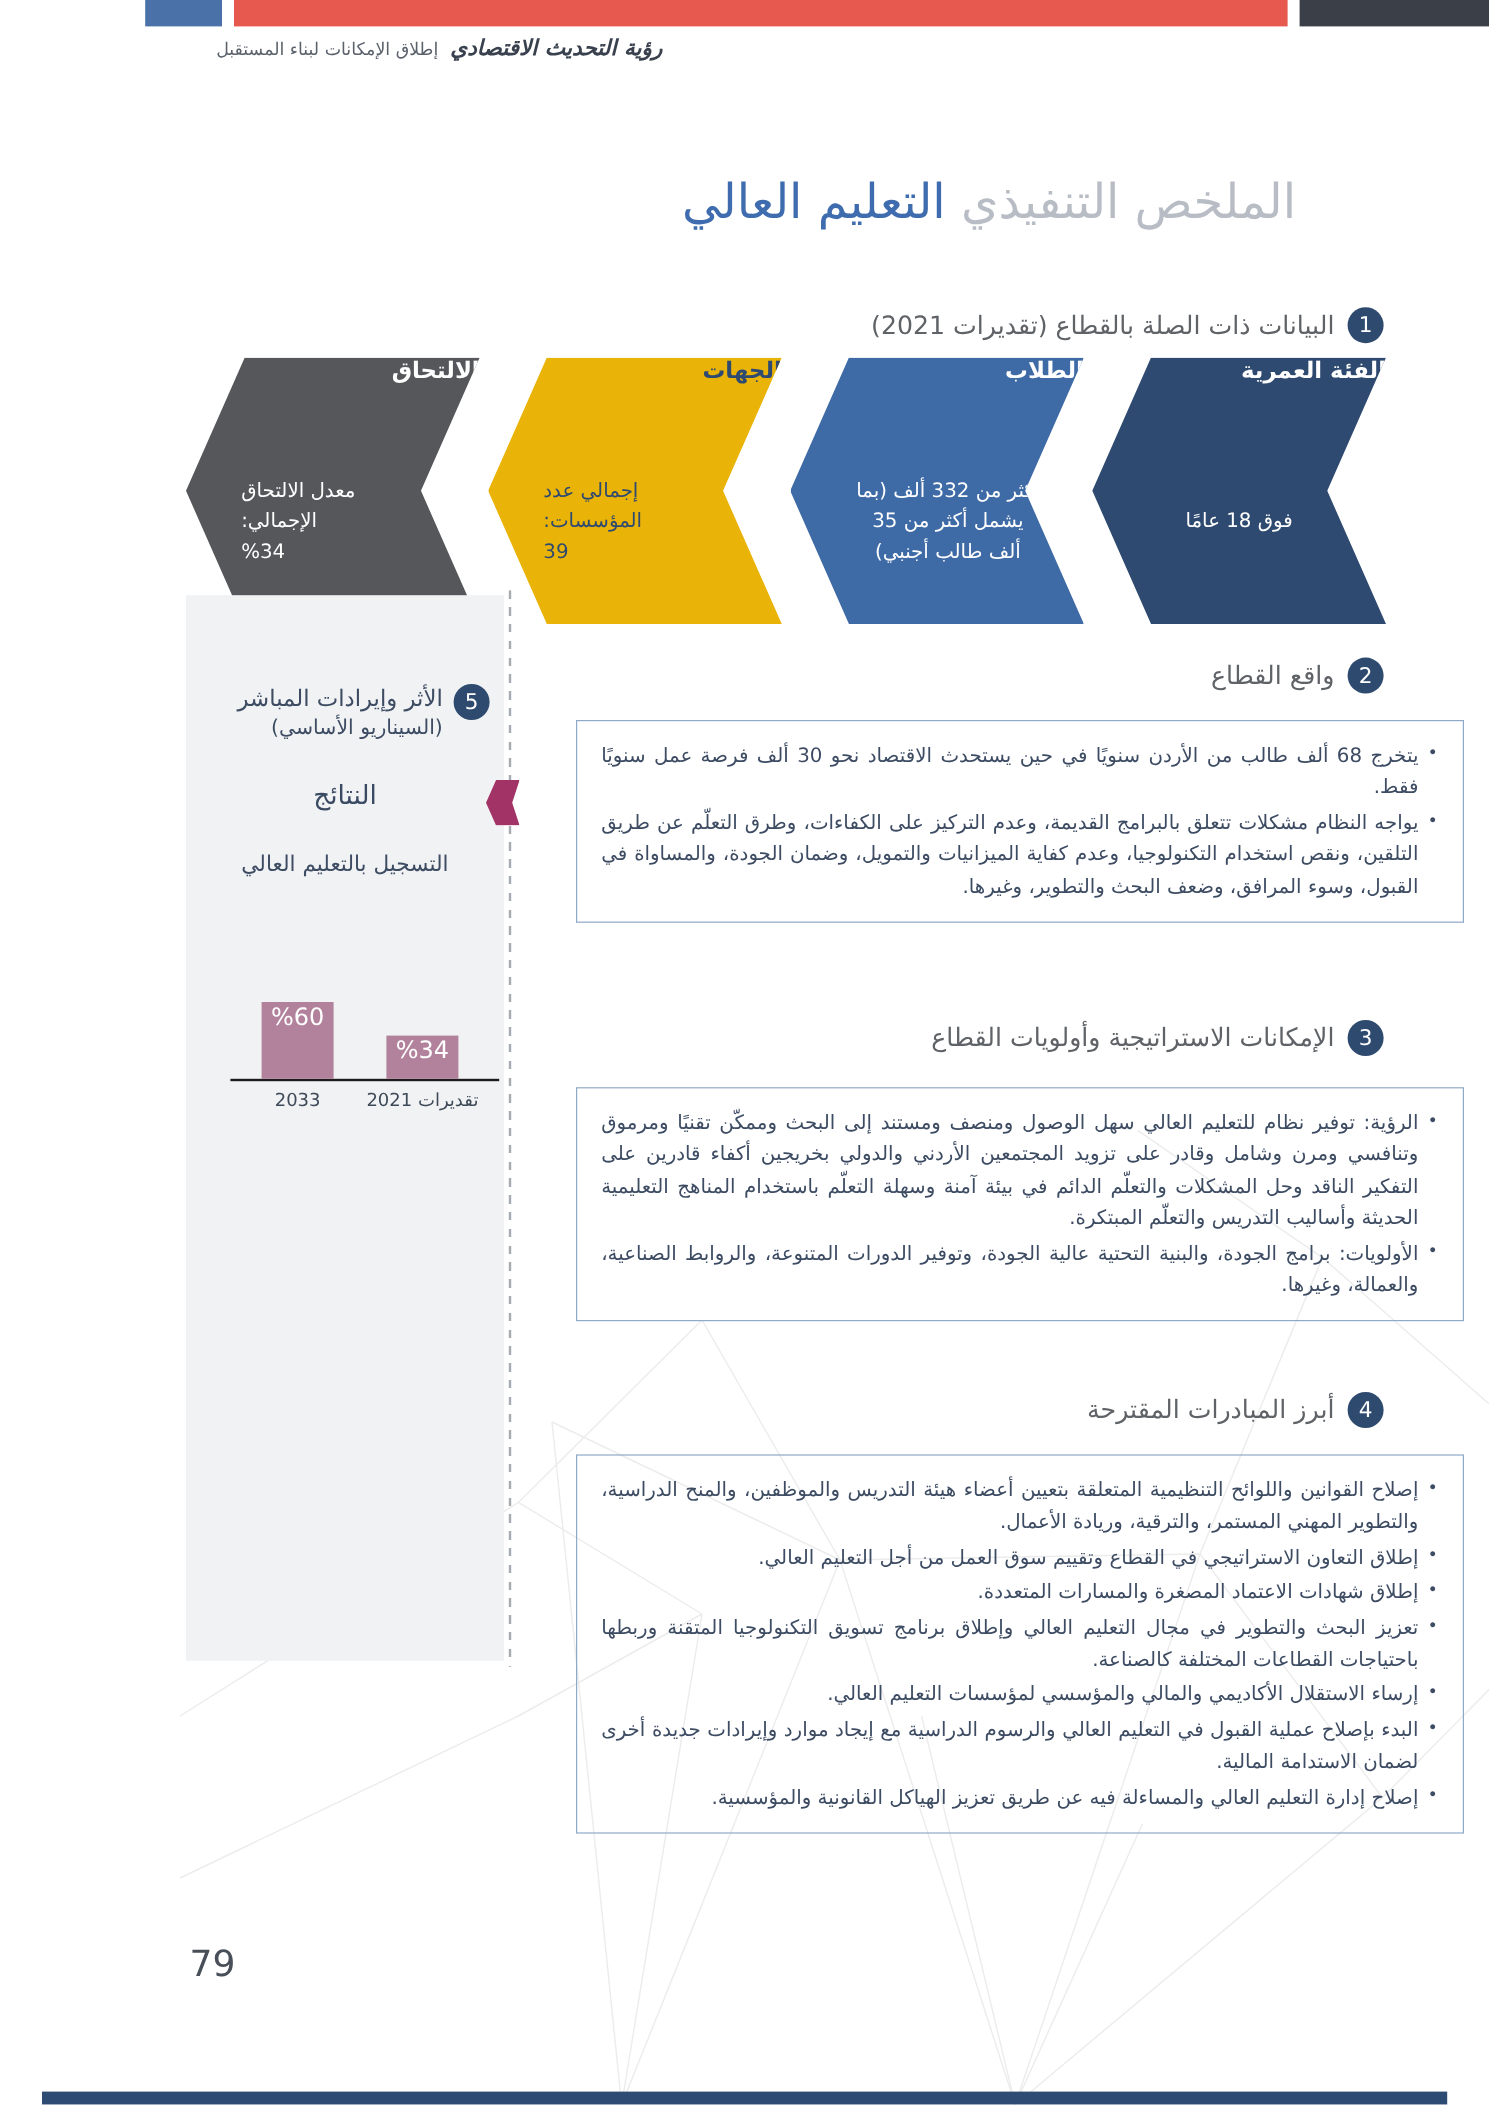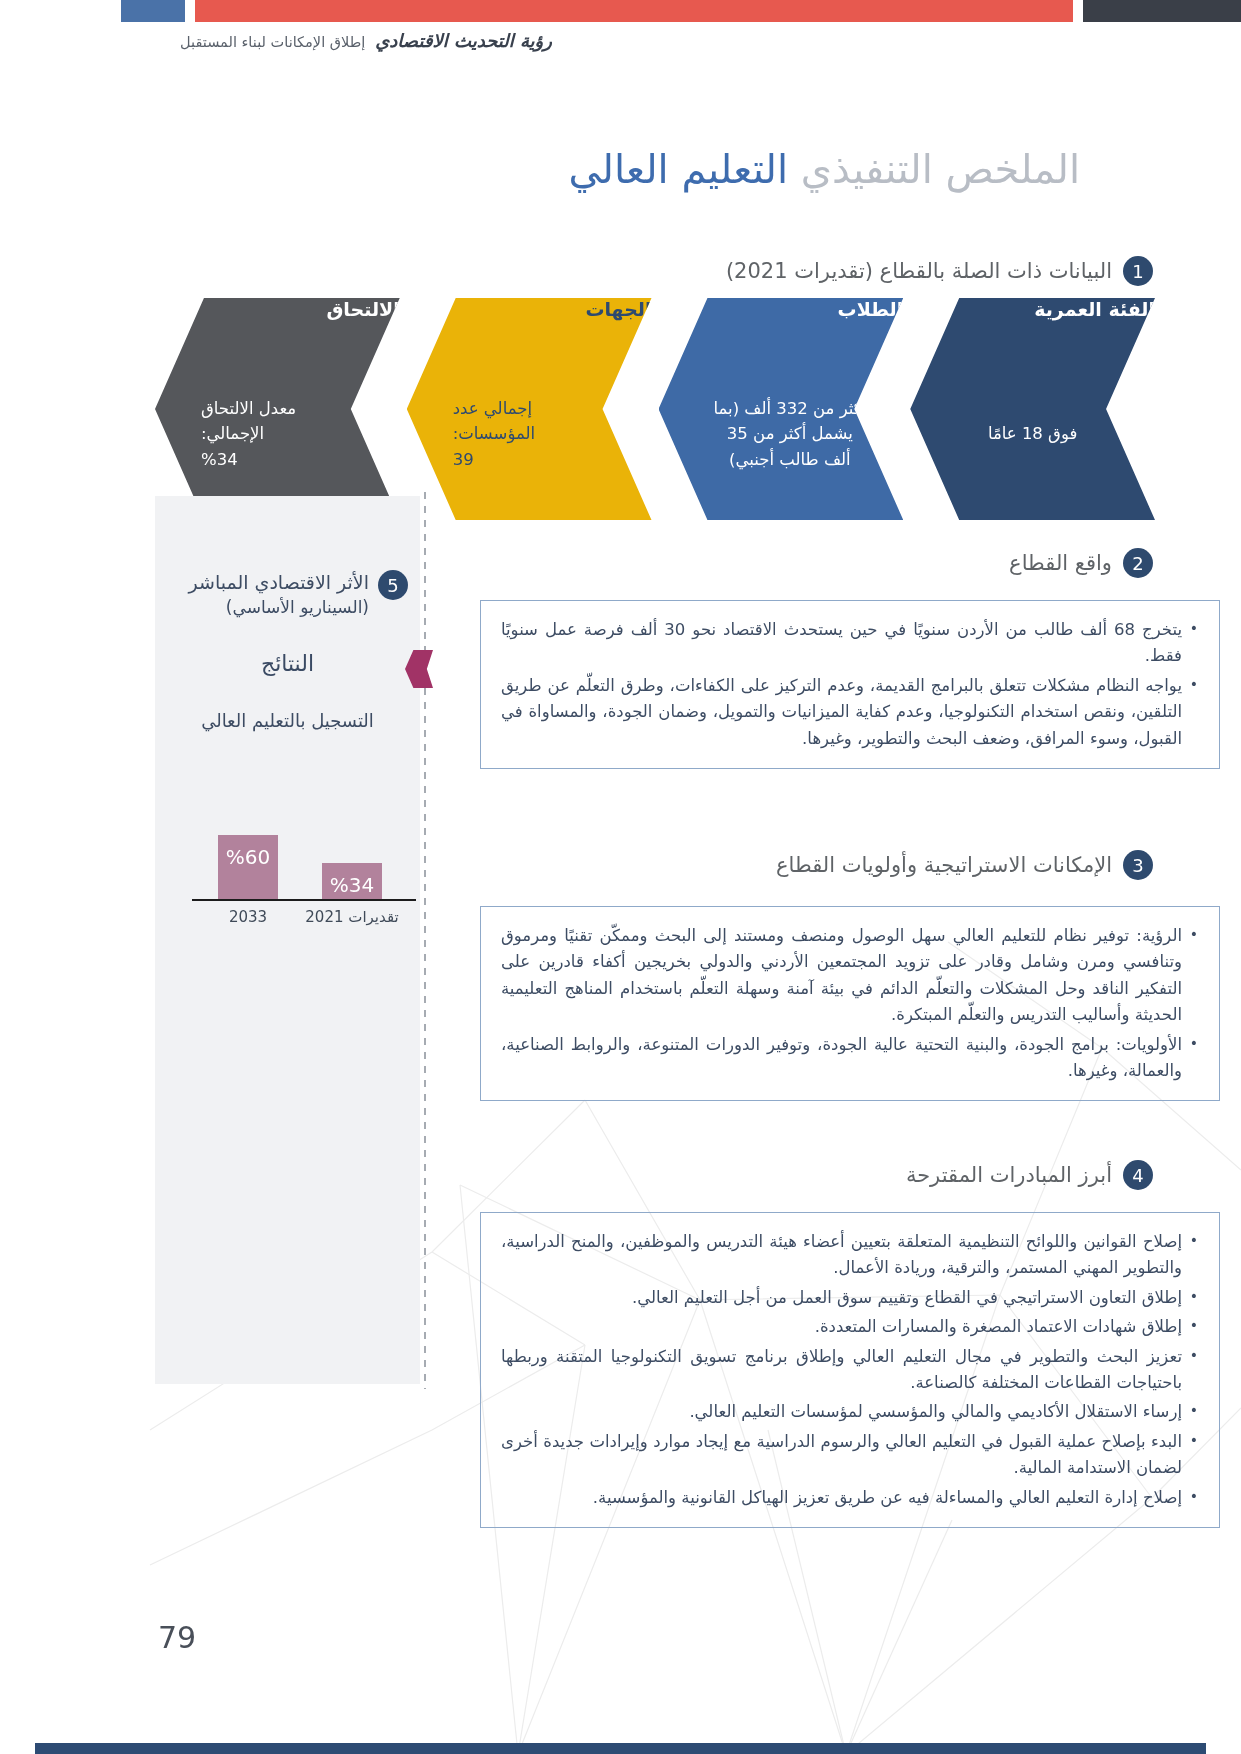--- a/index.html
+++ b/index.html
@@ -65,21 +65,21 @@
   .s5-line1{font-size:19px;}
   .s5-line2{font-size:17px;}
   .results{margin-top:32px;text-align:center;font-size:22px;color:#3a4a63;}
   .results-arrow{position:absolute;left:405px;top:650px;width:28px;height:38px;background:#a13366;
                  clip-path:polygon(100% 0,30% 0,0 50%,30% 100%,100% 100%,78% 50%);}
   .chart-title{margin-top:34px;text-align:center;font-size:18px;color:#3d4c63;}
   .chart-area{margin:38px 4px 0 37px;padding:0 34px 0 26px;height:130px;
               border-bottom:2px solid #1c1c1c;display:flex;direction:rtl;
               align-items:flex-end;justify-content:space-between;}
   .chart-bar{width:60px;background:#b2829c;color:#fff;font-size:20px;text-align:center;
-             padding-top:10px;box-sizing:border-box;}
+             padding-top:0;box-sizing:border-box;}
   .chart-ticks{margin:7px 4px 0 37px;padding:0 34px 0 26px;display:flex;direction:rtl;
                justify-content:space-between;font-size:15px;color:#3f4a58;}
   .tick{width:60px;display:flex;justify-content:center;white-space:nowrap;}
   
   .page-num{position:absolute;left:158px;top:1620px;font-size:30px;color:#494f59;direction:ltr;}
 </style>
 </head>
 <body>
 
 <div class="page">
@@ -180,21 +180,21 @@
       <li>إرساء الاستقلال الأكاديمي والمالي والمؤسسي لمؤسسات التعليم العالي.</li>
       <li>البدء بإصلاح عملية القبول في التعليم العالي والرسوم الدراسية مع إيجاد موارد وإيرادات جديدة أخرى لضمان الاستدامة المالية.</li>
       <li>إصلاح إدارة التعليم العالي والمساءلة فيه عن طريق تعزيز الهياكل القانونية والمؤسسية.</li>
     </ul>
   </div>
 
   <div class="sidebar">
     <div class="s5-head">
       <span class="num-circle">5</span>
       <span class="s5-titles">
-        <div class="s5-line1">الأثر الاقتصادي المباشر</div>
+        <div class="s5-line1">الأثر وإيرادات المباشر</div>
         <div class="s5-line2">(السيناريو الأساسي)</div>
       </span>
     </div>
     <div class="results">النتائج</div>
     <div class="chart-title">التسجيل بالتعليم العالي</div>
     <div class="chart-area">
       <div class="chart-bar" style="height: 36px;">%34</div>
       <div class="chart-bar" style="height: 64px;">%60</div>
     </div>
     <div class="chart-ticks">

